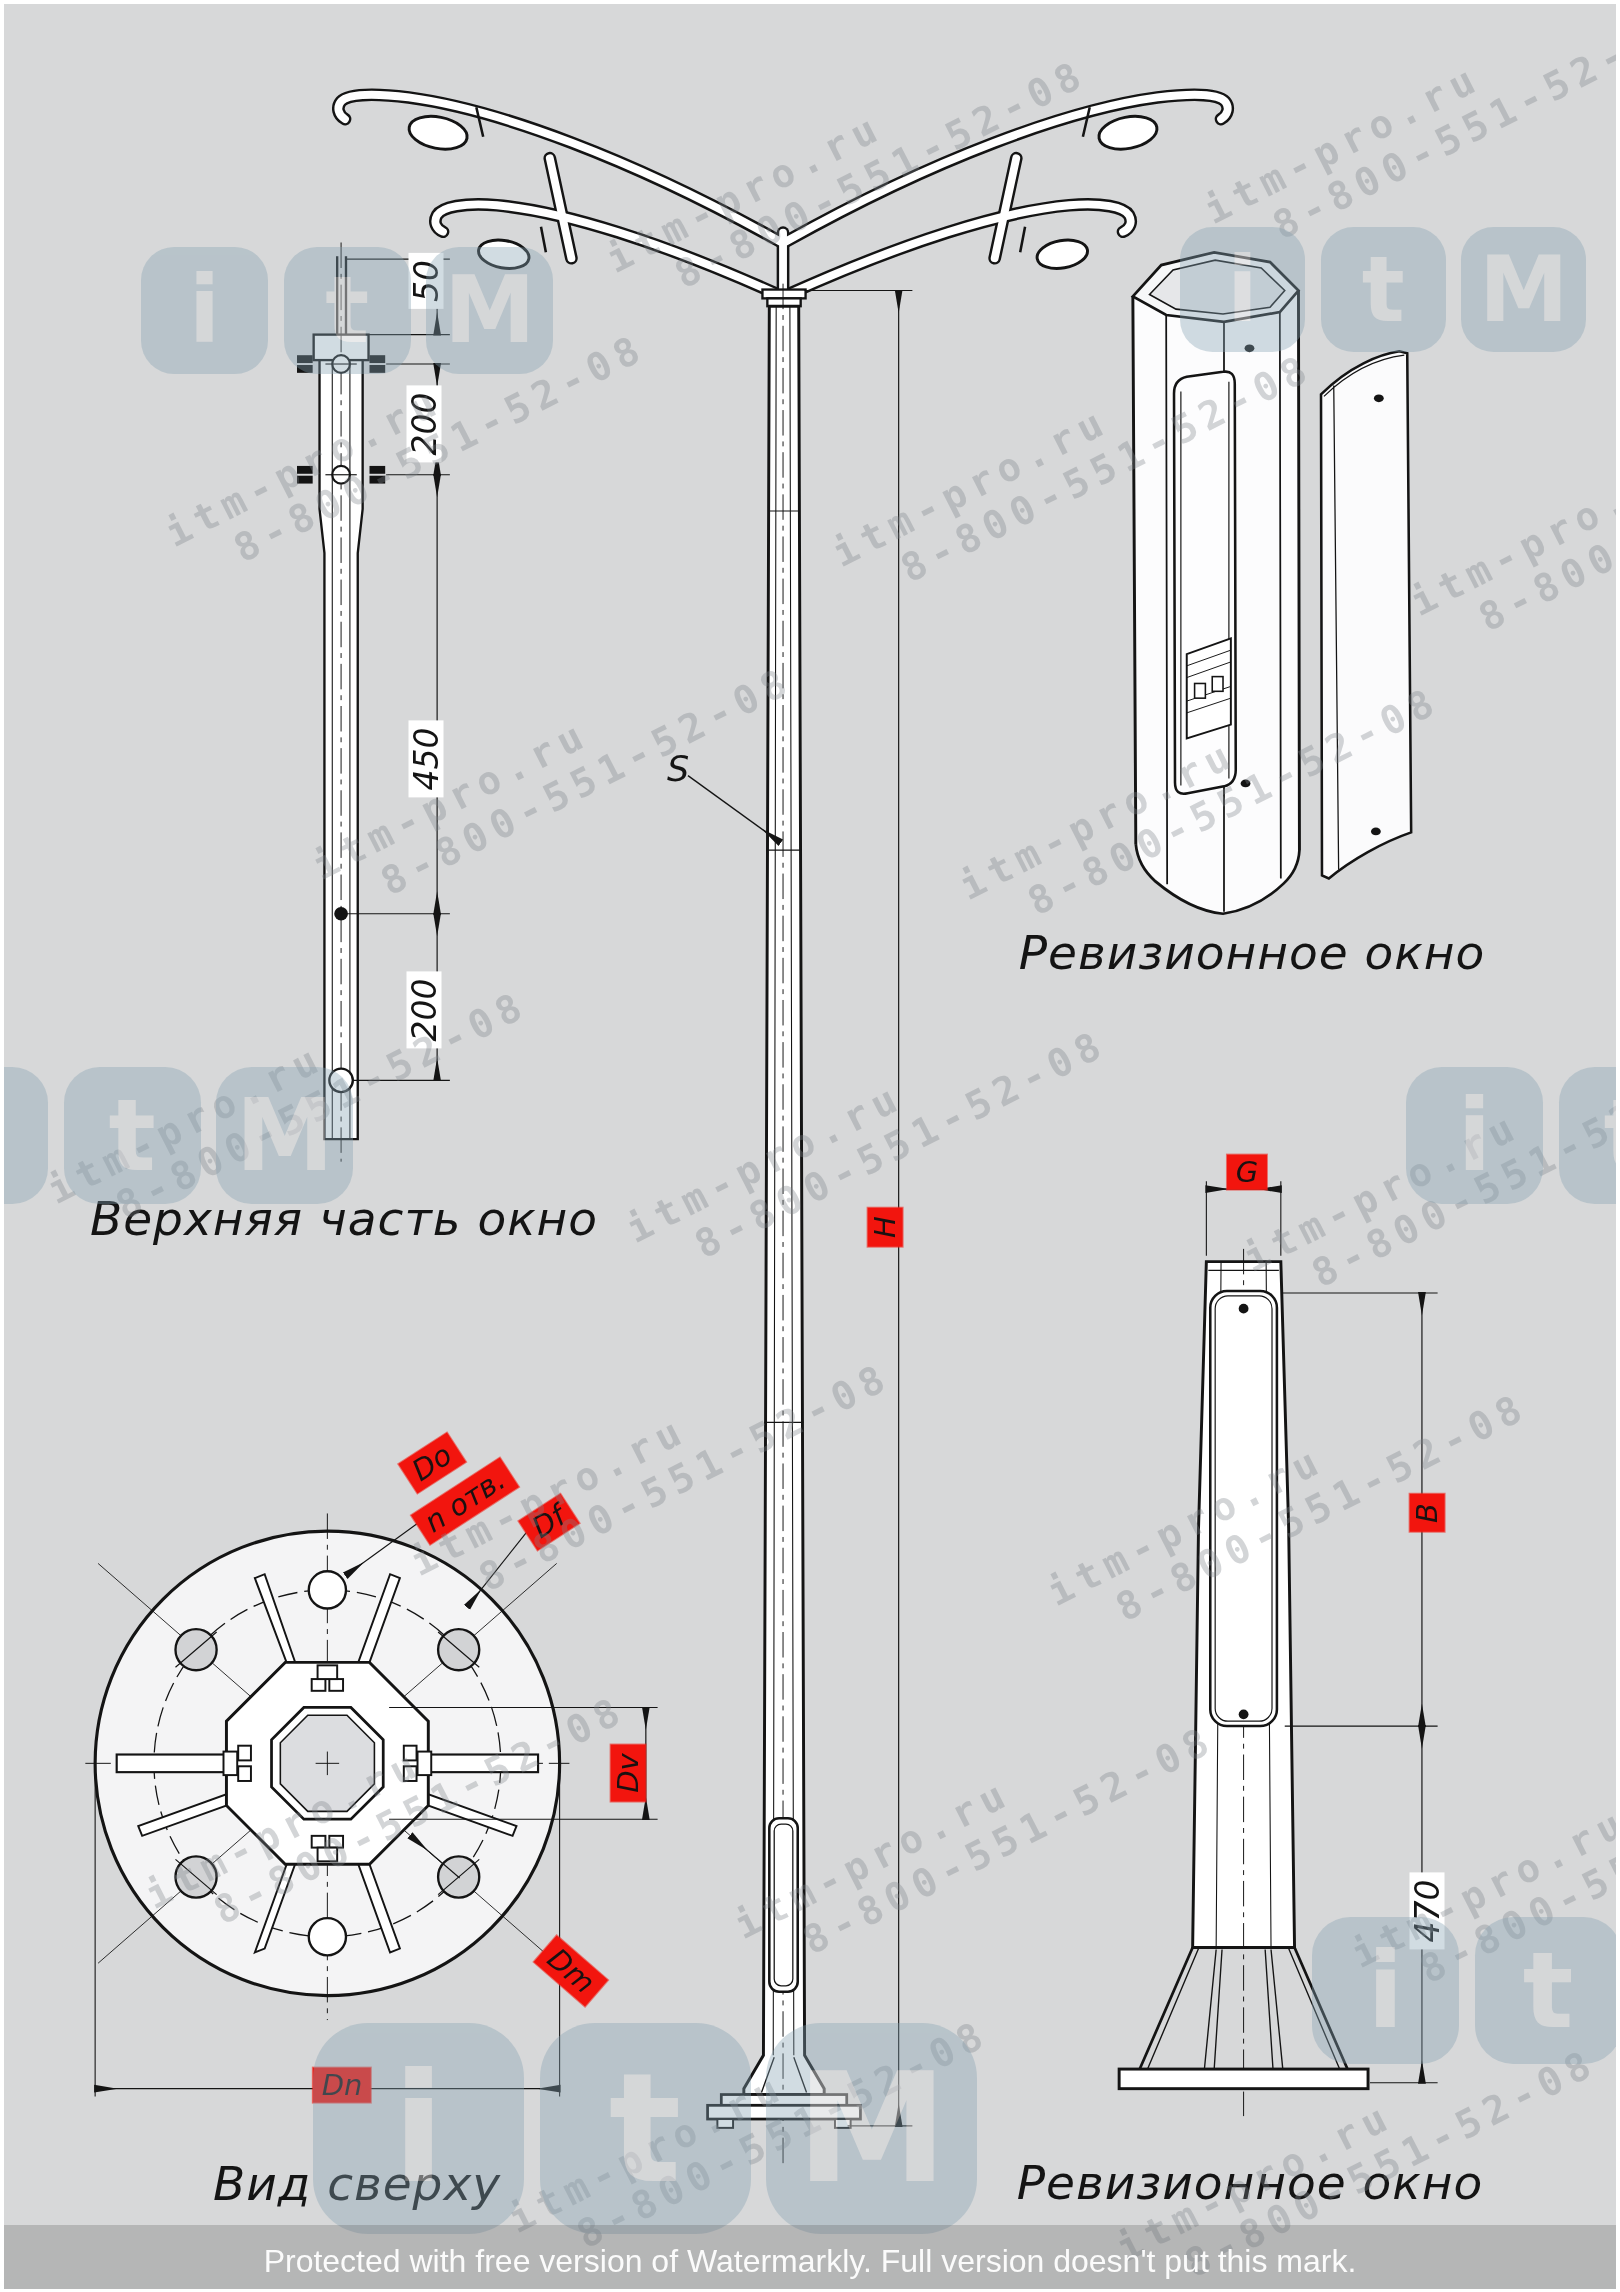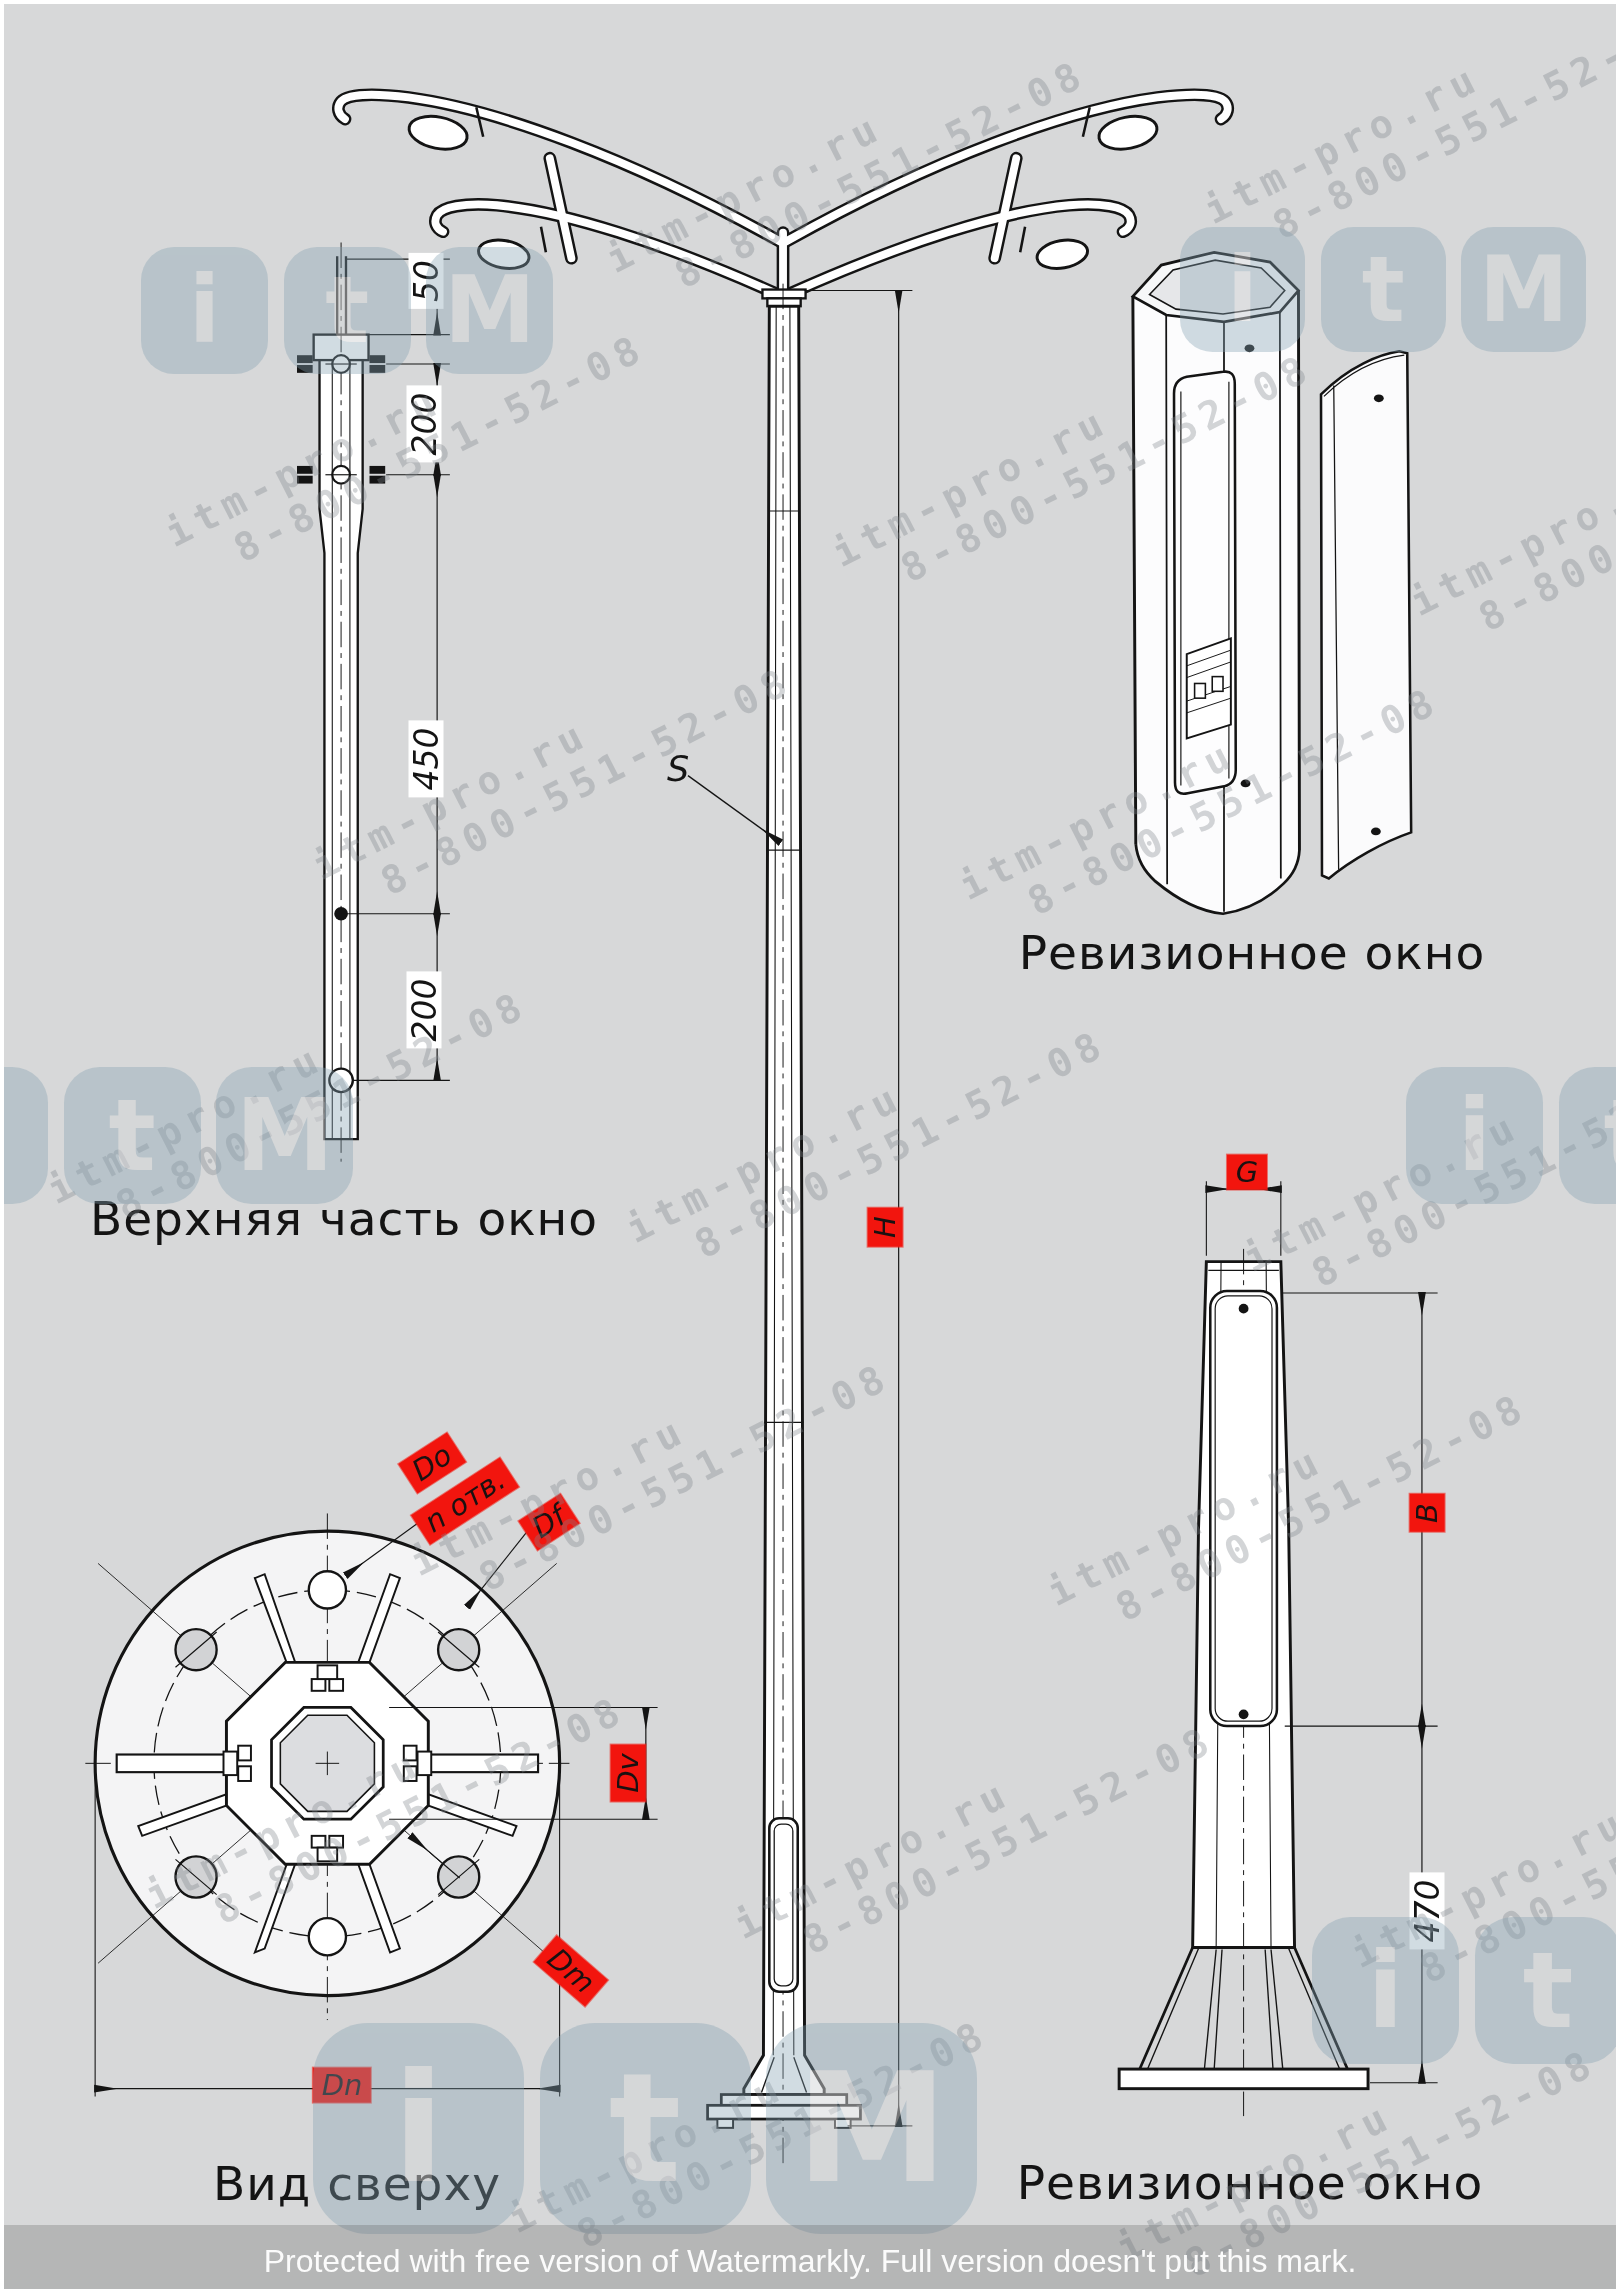--- a/index.html
+++ b/index.html
@@ -20,21 +20,21 @@
   .rot90{ transform:translate(-50%,-50%) rotate(-90deg);}
   .red{
     background:#f2150e; color:#1a1111; font-size:29px; padding:2.9px 8.8px;
     box-shadow:0 0 0 1px rgba(240,40,30,.6);
   }
   .rotm33{ transform:translate(-50%,-50%) rotate(-33deg);}
   .rot41{ transform:translate(-50%,-50%) rotate(41deg);}
   .plain{ font-size:35px;}
   .caption{
     position:absolute; transform:translate(-50%,-50%);
-    font-size:47px; color:#141414; letter-spacing:1px;
+    font-style:italic; font-size:47px; color:#141414; letter-spacing:1px;
     white-space:nowrap; z-index:25; font-family:"DejaVu Sans", sans-serif;
   }
   
   .wm-layer{position:absolute;inset:0;pointer-events:none;z-index:40;}
   .wm{
     position:absolute; transform:rotate(-27deg);
     font-family:"DejaVu Sans Mono", monospace; font-weight:bold;
     color:rgba(125,132,139,.34); font-size:39px; letter-spacing:6.9px;
     line-height:1.15; white-space:nowrap;
   }

